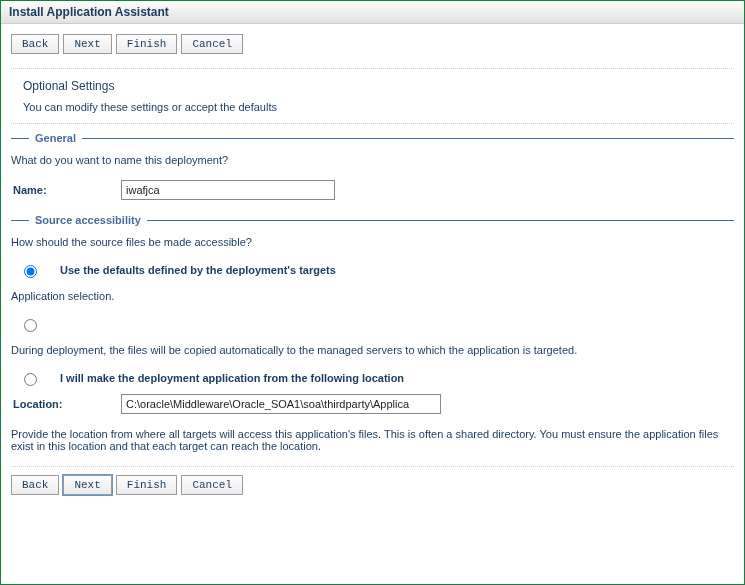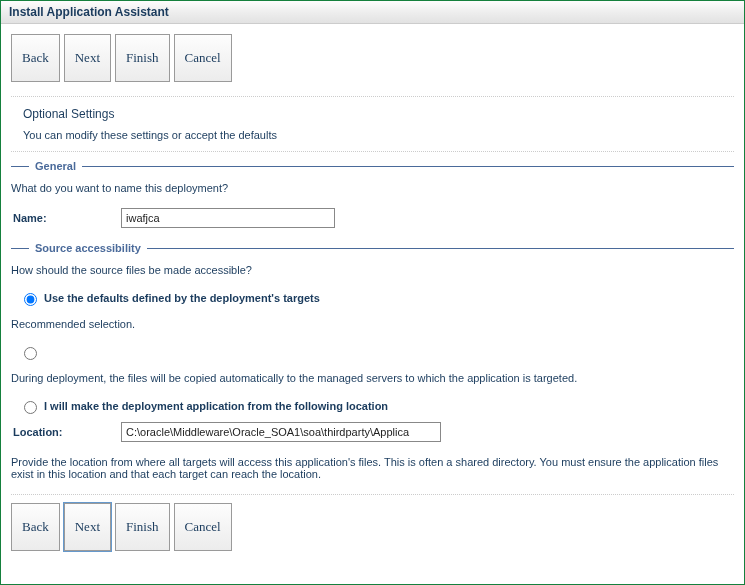--- a/index.html
+++ b/index.html
@@ -29,25 +29,25 @@
     padding: 10px 10px 8px 10px;
   }
   .button-row {
     display: flex;
     gap: 4px;
     margin-bottom: 14px;
   }
   .btn {
     background: linear-gradient(to bottom, #fdfdfd 0%, #ececec 100%);
     border: 1px solid #9a9a9a;
-    padding: 15px 10px;
-    font-size: 13px;
+    padding: 3px 10px;
+    font-size: 11px;
     color: #1a3b5d;
     cursor: pointer;
-    font-family: Liberation Serif, serif;
+    font-family: Liberation Mono, monospace;
   }
   .btn.active {
     box-shadow: 0 0 0 1px #6699cc;
   }
   .section-title {
     font-weight: normal;
     font-size: 12px;
     color: #1a3b5d;
     padding: 4px 0 4px 12px;
     margin-bottom: 4px;
@@ -101,21 +101,21 @@
     padding: 3px 4px;
     font-size: 11px;
     width: 214px;
     font-family: inherit;
     color: #222;
   }
   .text-input.wide { width: 320px; }
   .radio-row {
     display: flex;
     align-items: center;
-    gap: 4px;
+    gap: 20px;
     margin: 8px 0 8px 8px;
   }
   .radio-label {
     font-weight: bold;
     color: #1a3b5d;
   }
   .helper {
     color: #1a3b5d;
     margin: 12px 0 14px 0;
   }
@@ -164,21 +164,21 @@
       <div class="dash-left"></div>
       <div class="legend-text">Source accessibility</div>
       <div class="dash-right"></div>
     </div>
     <div class="question">How should the source files be made accessible?</div>
 
     <div class="radio-row">
       <input type="radio" name="src" checked="" style="">
       <span class="radio-label">Use the defaults defined by the deployment's targets</span>
     </div>
-    <div class="helper">Recommended selection.</div>
+    <div class="helper">Application selection.</div>
 
     <div class="radio-row">
       <input type="radio" name="src" style="">
     </div>
     <div class="helper">During deployment, the files will be copied automatically to the managed servers to which the application is targeted.</div>
 
     <div class="radio-row">
       <input type="radio" name="src" style="">
       <span class="radio-label">I will make the deployment application from the following location</span>
     </div>

